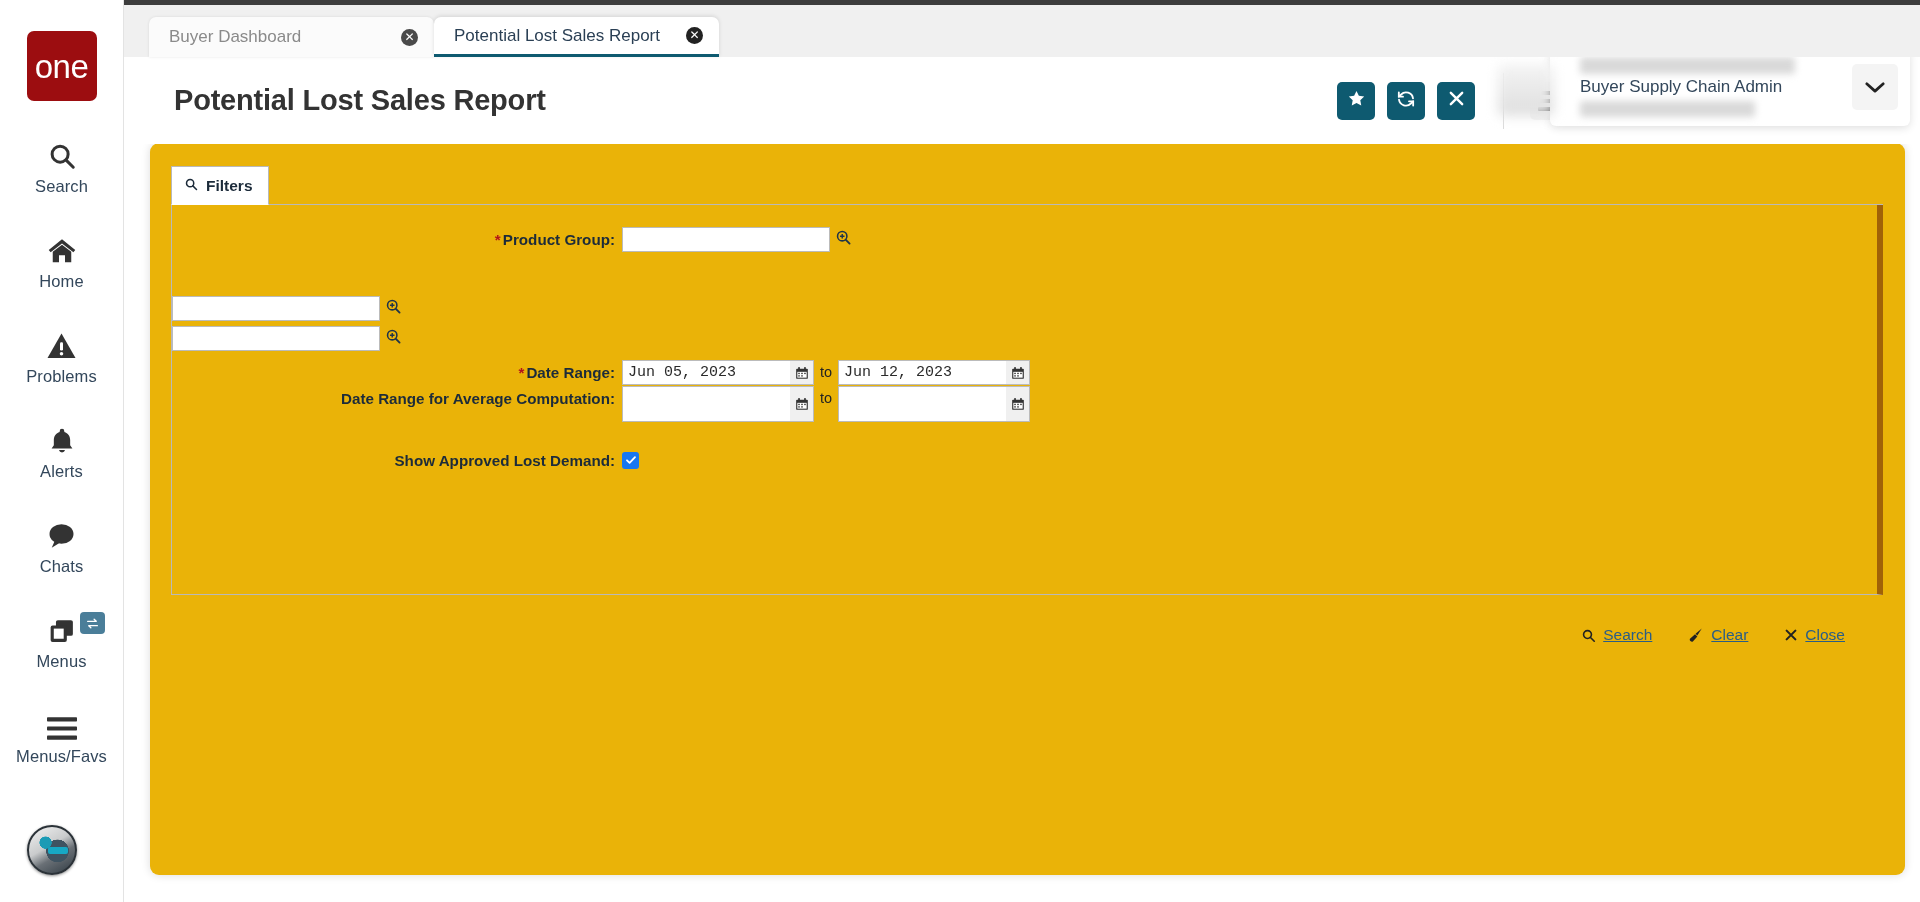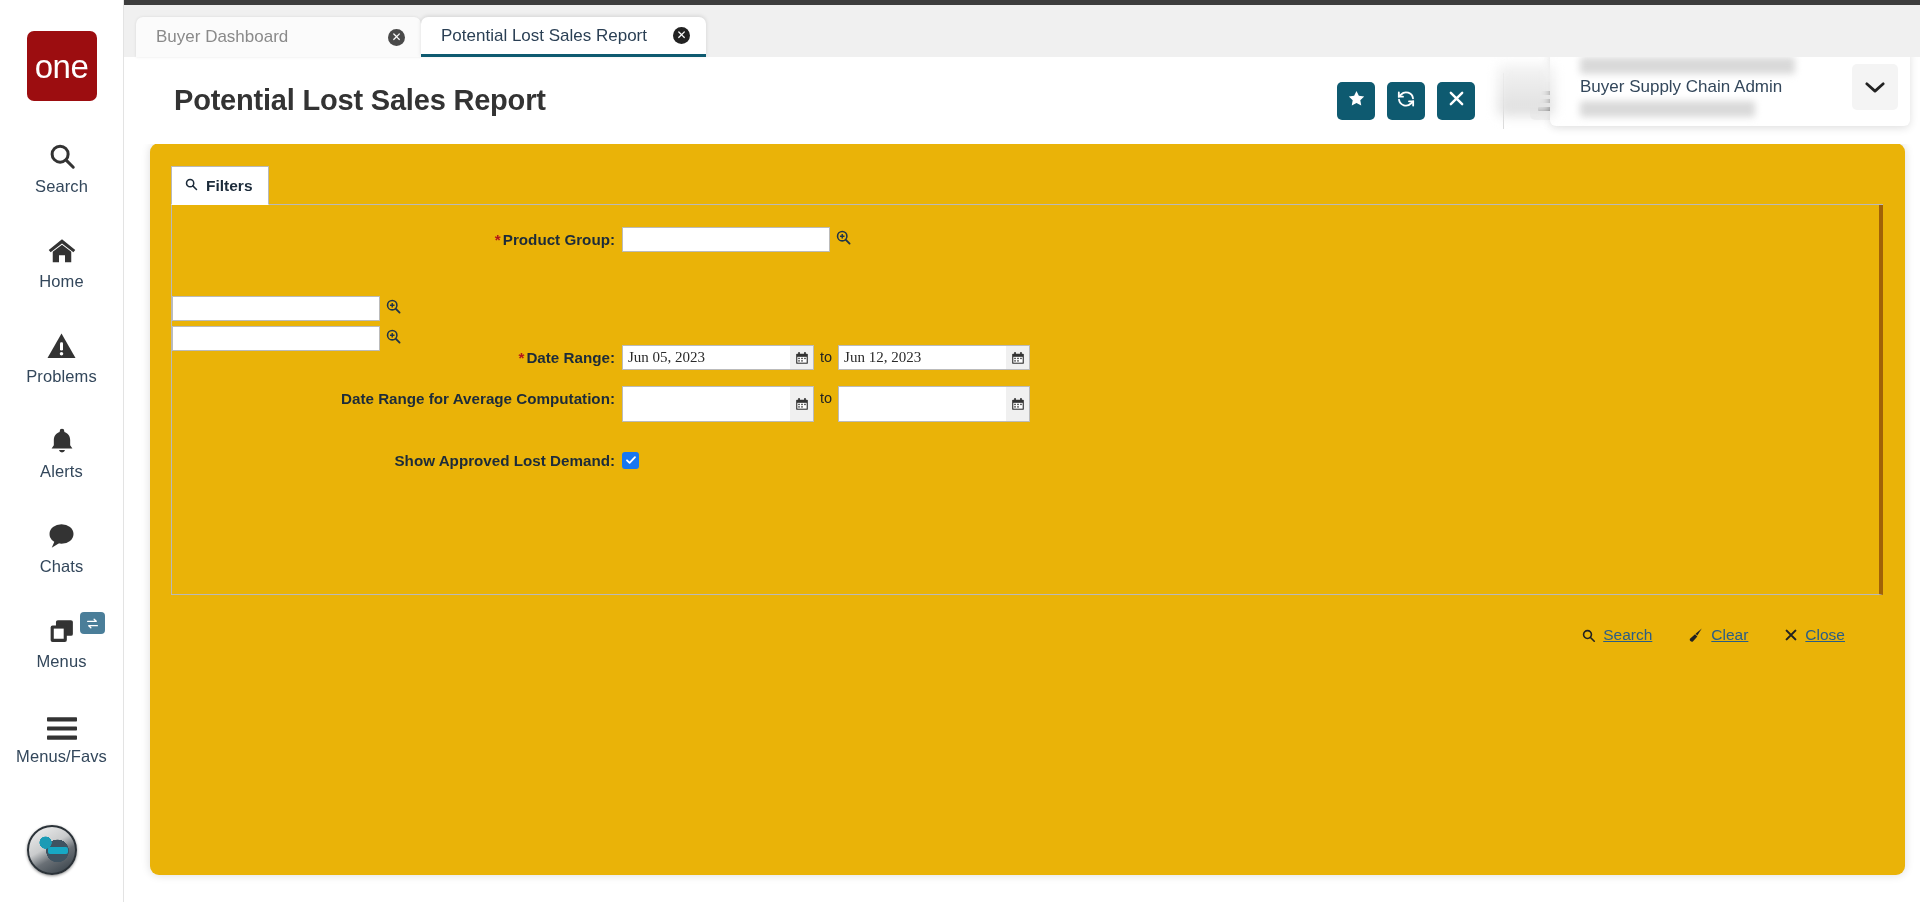--- a/index.html
+++ b/index.html
@@ -90,21 +90,21 @@
     border-radius: 2px;
   }
 
   
   .tabbar {
     position: absolute;
     top: 5px; left: 124px;
     width: 1796px; height: 52px;
     background: #f0f0f0;
     display: flex; align-items: flex-end;
-    padding-left: 12px;
+    padding-left: 25px;
     z-index: 20;
   }
   .tab {
     height: 40px;
     min-width: 285px;
     display: flex; align-items: center;
     padding: 0 16px 0 20px;
     border-radius: 7px 7px 0 0;
     font-size: 17px;
     cursor: pointer;
@@ -274,21 +274,21 @@
     font-size: 15.5px;
     font-weight: bold;
     color: #1c2b3a;
     cursor: pointer;
   }
   .filters-body {
     position: absolute;
     top: 62px; left: 21px;
     width: 1712px; height: 390px;
     border-left: 1px solid #b9b9b9;
-    border-right: 4px solid #a16207;
+    border-right: 6px solid #a16207;
     border-bottom: 1px solid #b9b9b9;
   }
 
   
   .frow {
     position: absolute;
     display: flex; align-items: flex-start;
     left: 0;
   }
   .flabel {
@@ -302,21 +302,21 @@
     white-space: nowrap;
   }
   .req { color: #b3141b; font-weight: bold; margin-right: 2px; }
   .fin {
     height: 25px;
     border: 1px solid #bbbbbb;
     background: #fff;
     font-size: 15px;
     padding: 2px 5px;
     color: #2a2a2a;
-    font-family: Liberation Serif, serif;
+    font-family: Liberation Mono, monospace;
     outline: none;
   }
   .fin.lookup { width: 208px; }
   .fin.tall { height: 36px; }
   .lookup-icon {
     margin-left: 5px;
     margin-top: 2px;
     cursor: pointer;
     display: inline-flex;
     color: #1f3349;
@@ -574,21 +574,21 @@
       <input class="fin lookup" type="text" value="" style="">
       <span class="lookup-icon">
         <svg width="17" height="17" viewBox="0 0 24 24" fill="none" stroke="#1f3349" stroke-width="2.2">
           <circle cx="10.2" cy="10.2" r="6.6"></circle>
           <path d="M10.2 7v6.4M7 10.2h6.4" stroke-width="2"></path>
           <line x1="15" y1="15" x2="20.6" y2="20.6" stroke-linecap="round" stroke-width="2.6"></line>
         </svg>
       </span>
     </div>
 
-    <div class="frow" style="top:140px">
+    <div class="frow" style="top:155px">
       <div class="flabel">
         <span class="req">*</span><span>Date Range</span>:
       </div>
       <input class="fin date-in" type="text" value="Jun 05, 2023" style="">
       <span class="cal-btn">
         <svg width="14" height="14" viewBox="0 0 24 24" fill="#333">
           <rect x="2" y="4.6" width="20" height="17.4" rx="1.6"></rect>
           <rect x="4" y="10" width="16" height="10" fill="#fff"></rect>
           <rect x="5.4" y="1.6" width="3" height="5" rx="1.2"></rect>
           <rect x="15.6" y="1.6" width="3" height="5" rx="1.2"></rect>

